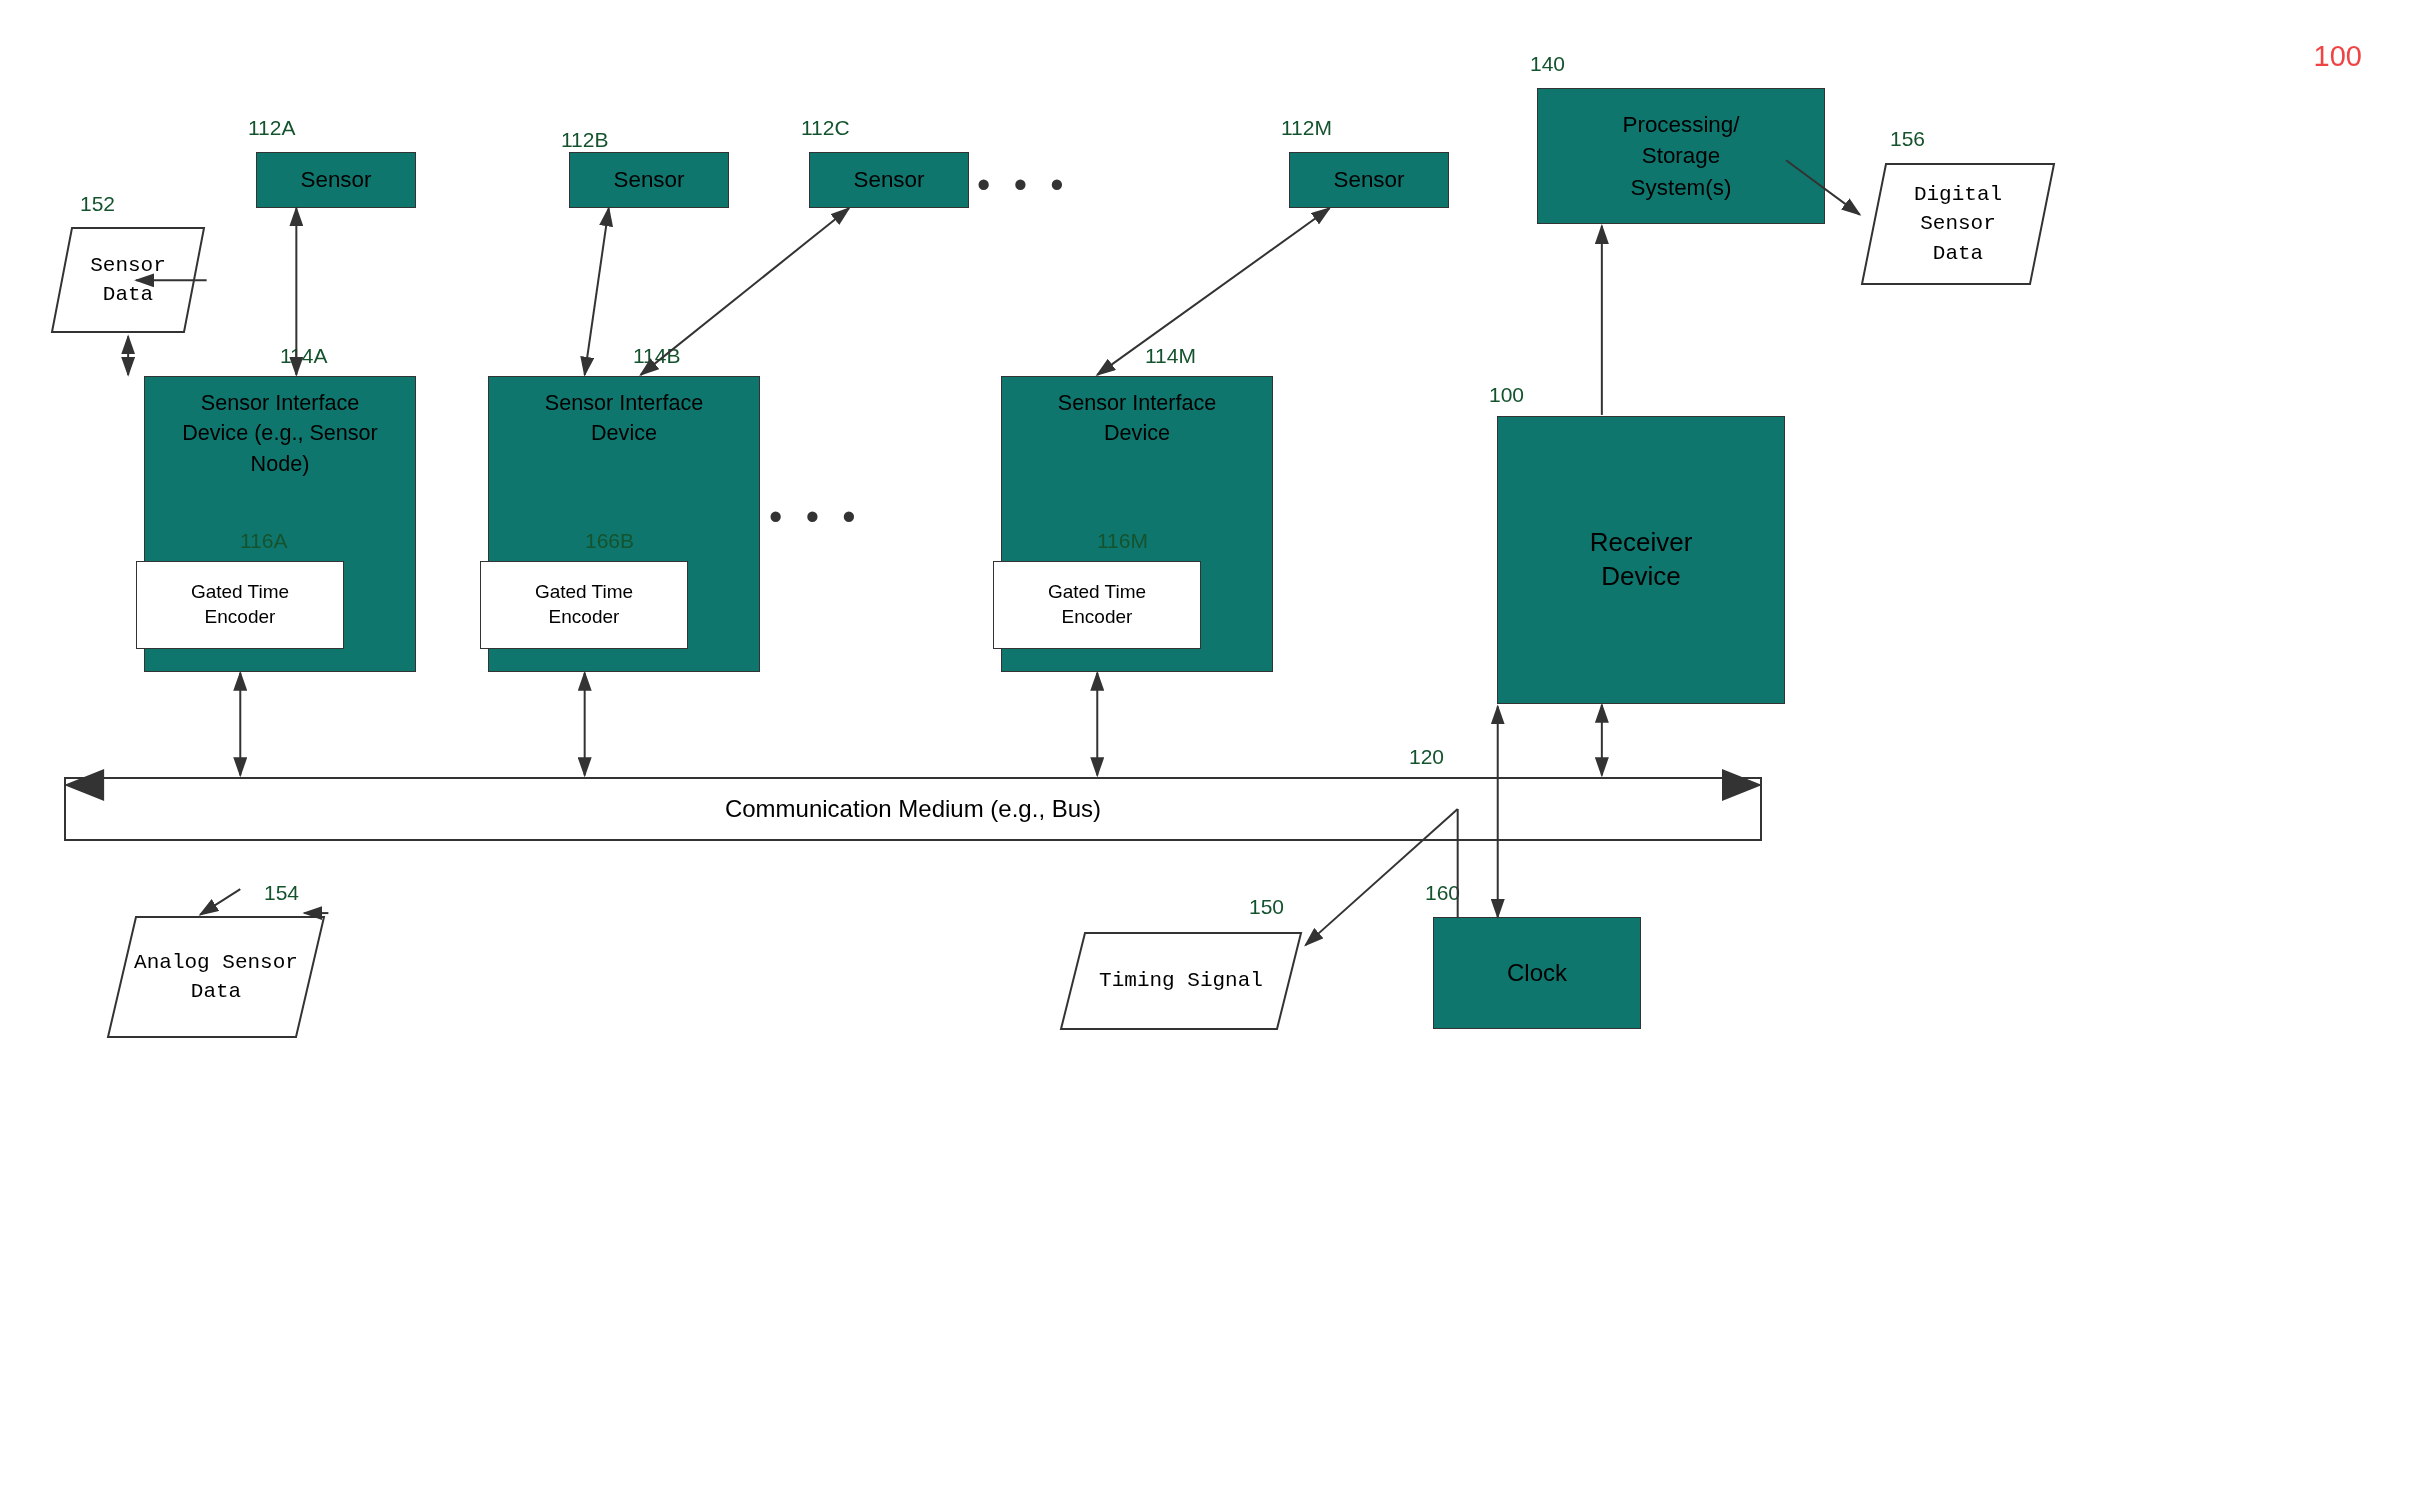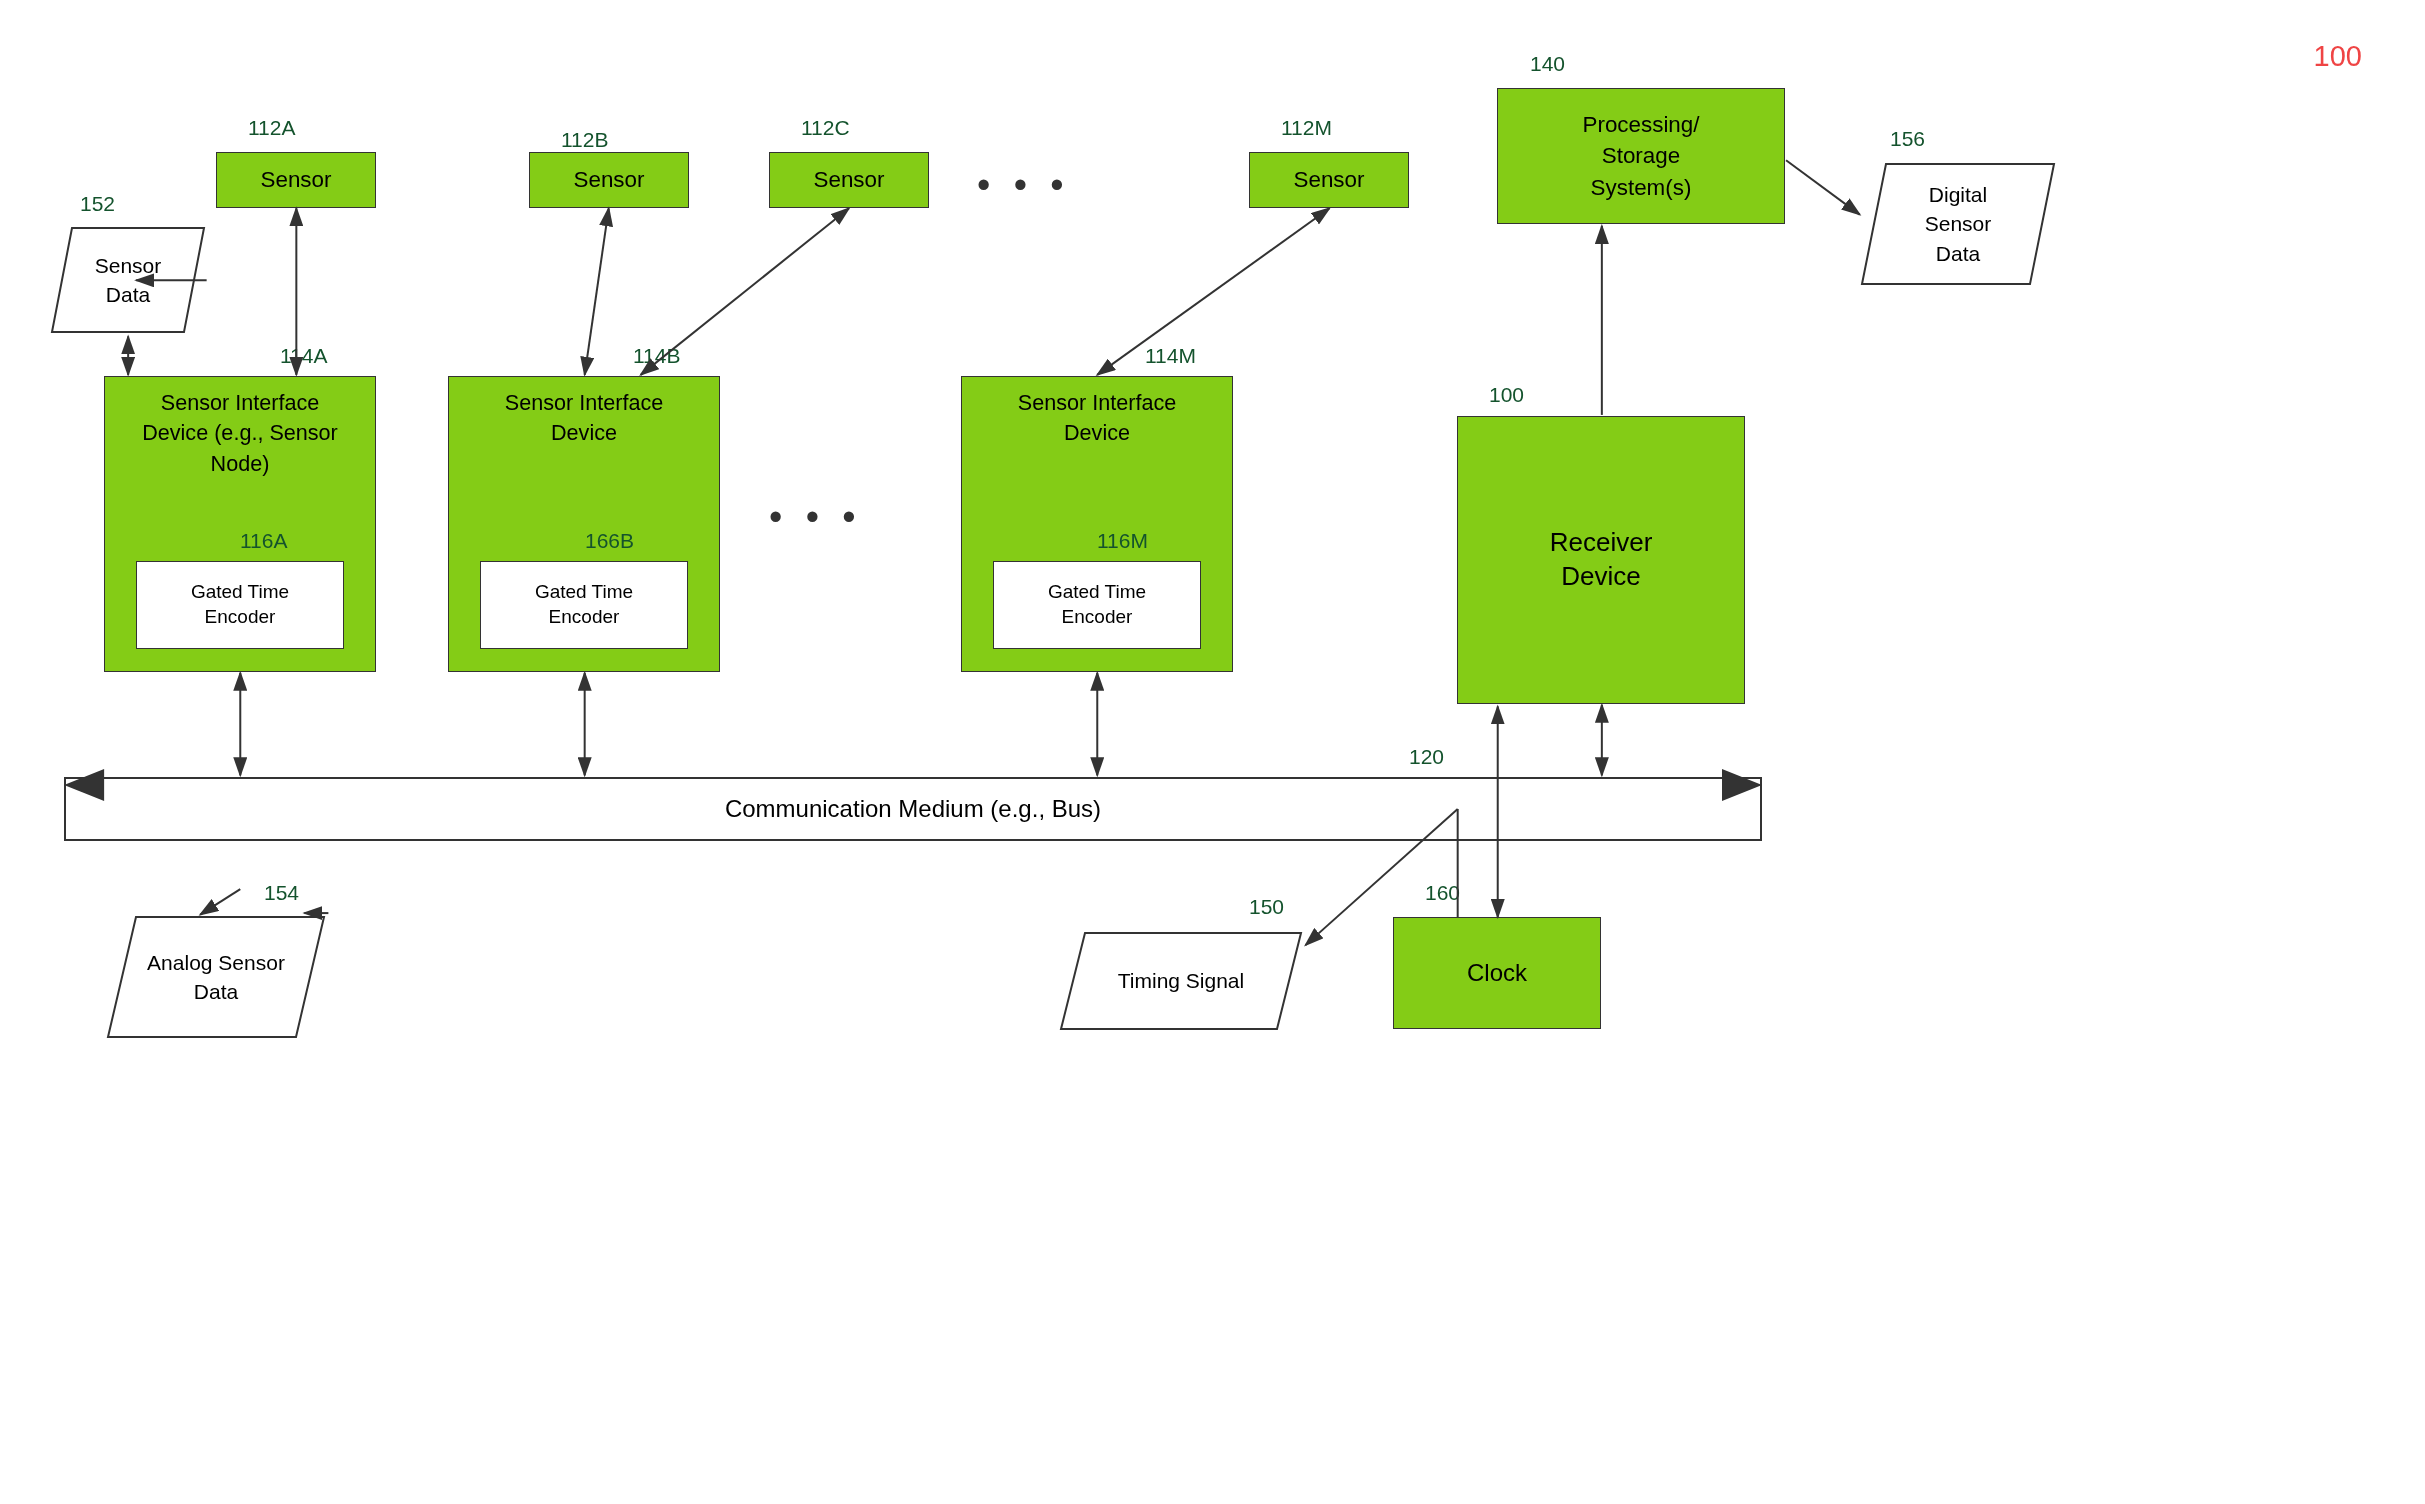--- a/index.html
+++ b/index.html
@@ -13,28 +13,29 @@
     }
     .diagram-container {
       position: absolute;
       top: 0; left: 0;
       width: 2426px;
       height: 1505px;
     }
     .box {
       position: absolute;
       border: 1.6px solid #333;
-      background: #84cc16;
+      background: #0f766e;
       display: flex;
       align-items: center;
       justify-content: center;
       text-align: center;
       font-size: 22.4px;
       line-height: 1.3;
       padding: 6.4px;
+      margin-left: 40px;
     }
     .box-inner {
       position: absolute;
       border: 1.6px solid #333;
       background: #fff;
       display: flex;
       align-items: center;
       justify-content: center;
       text-align: center;
       font-size: 19px;
@@ -43,20 +44,21 @@
     }
     .parallelogram {
       position: absolute;
       background: #fff;
       display: flex;
       align-items: center;
       justify-content: center;
       text-align: center;
       font-size: 22.4px;
       line-height: 1.3;
+      font-family: Liberation Mono, monospace;
     }
     .parallelogram svg {
       position: absolute;
       top: 0; left: 0;
       width: 100%;
       height: 100%;
     }
     .parallelogram span {
       position: relative;
       z-index: 1;

